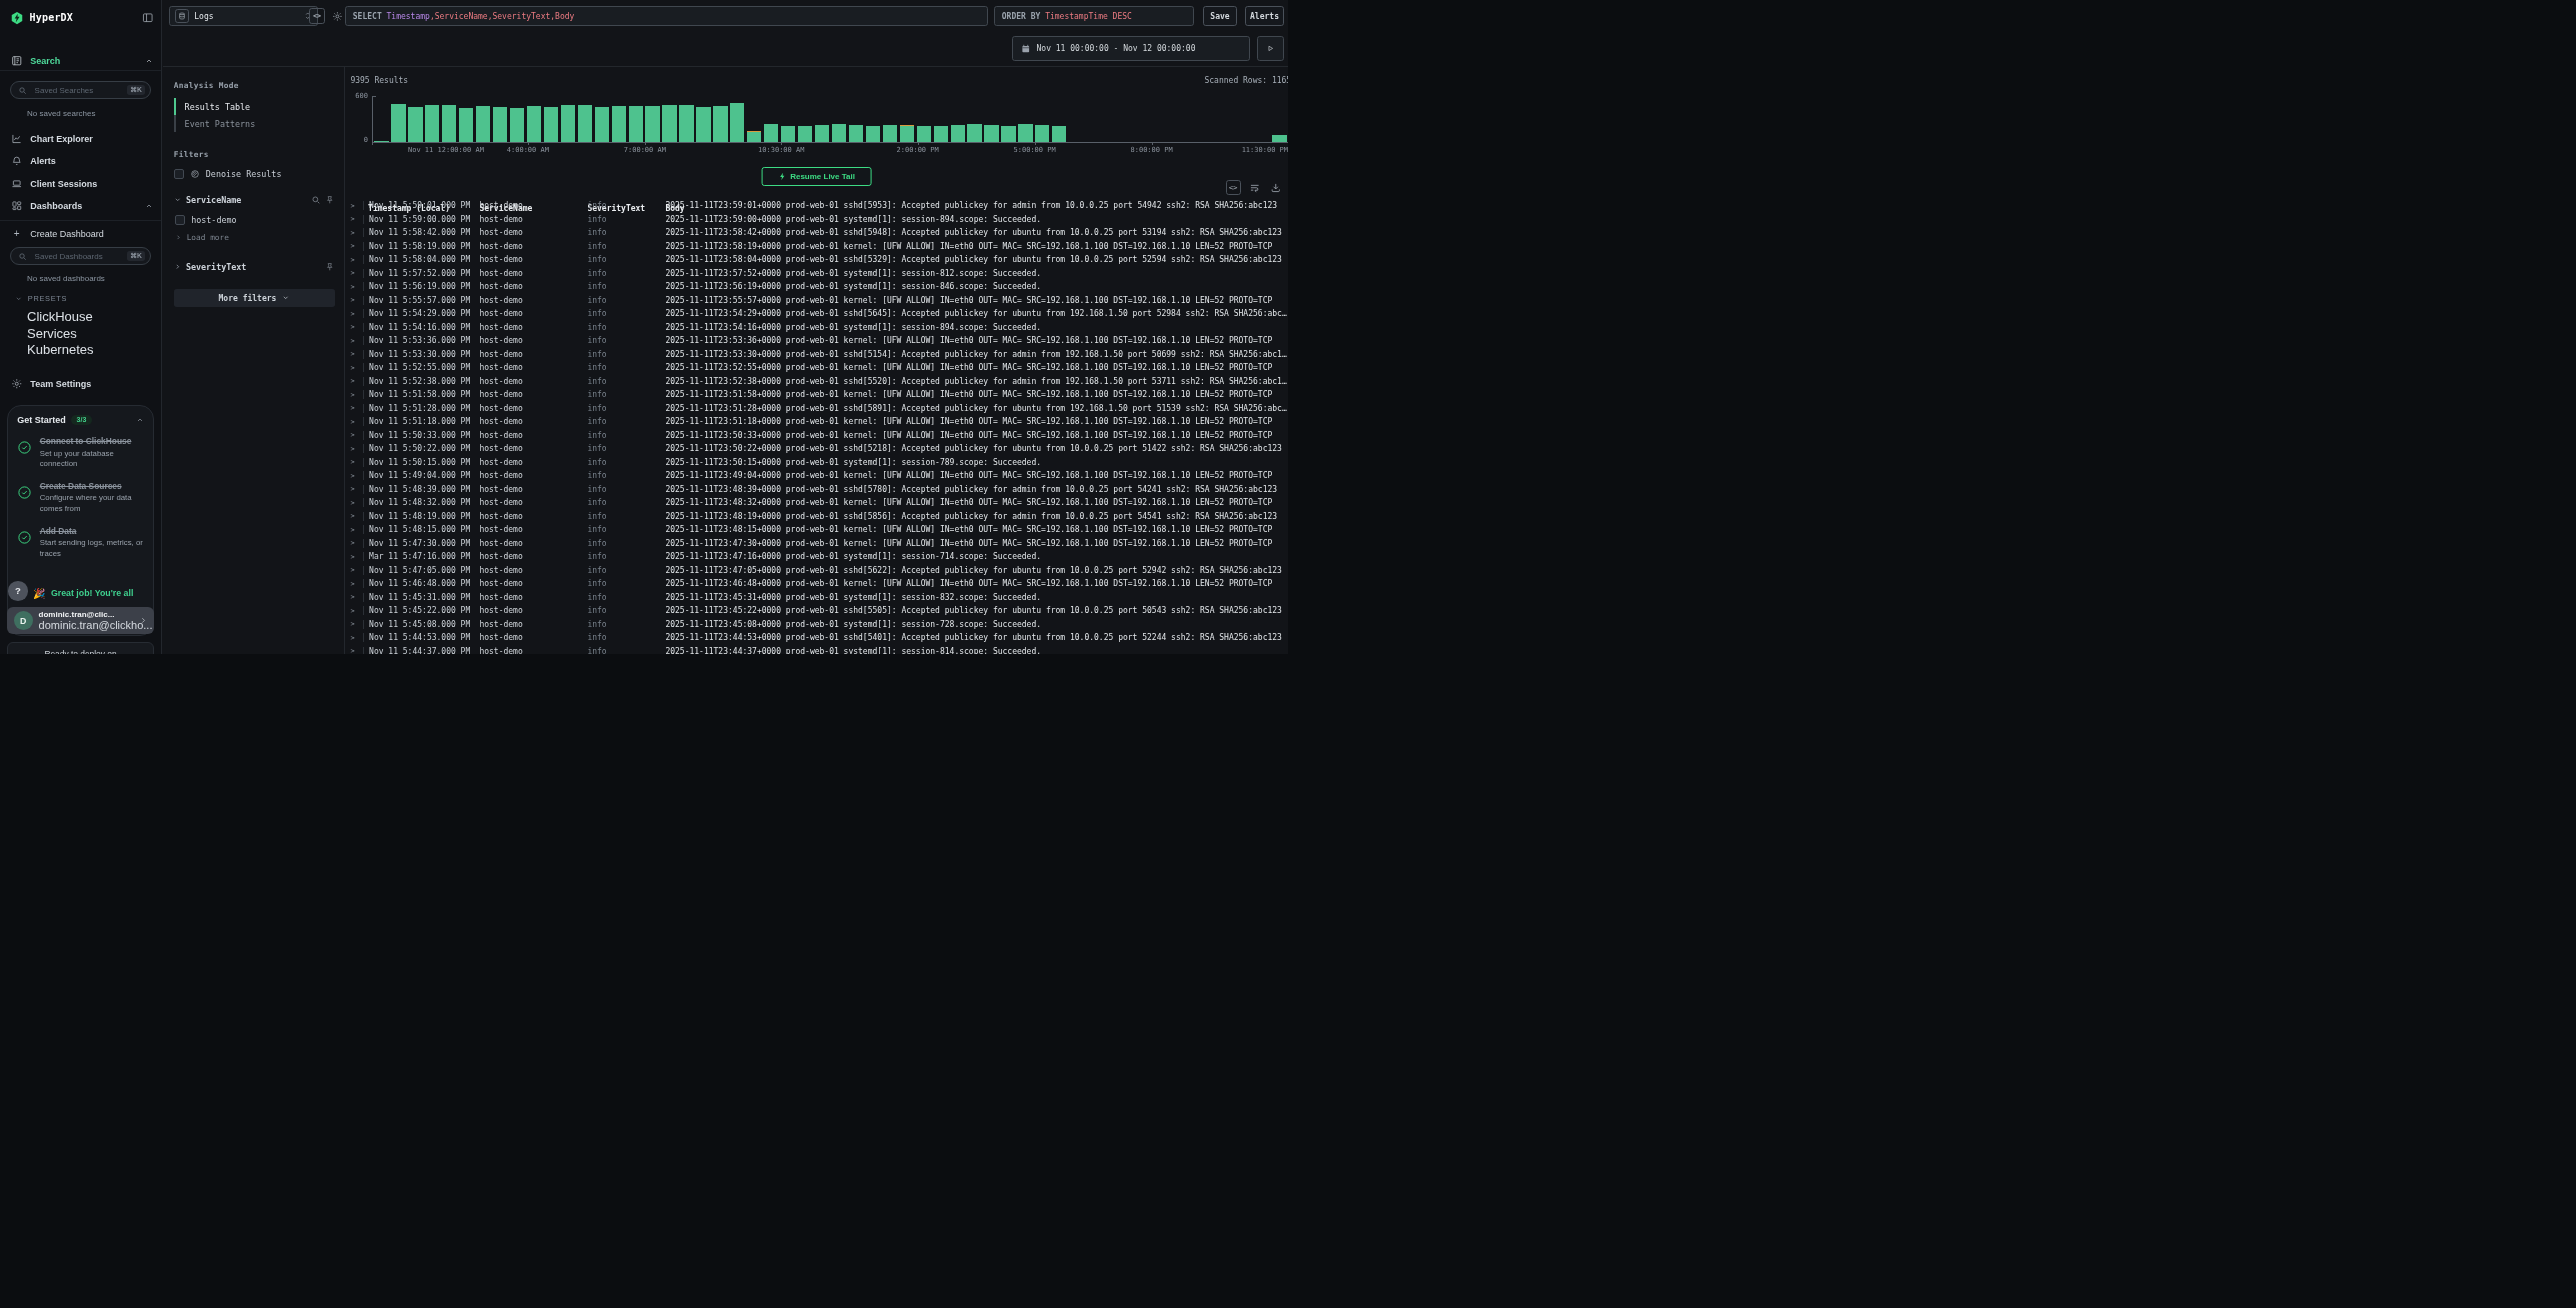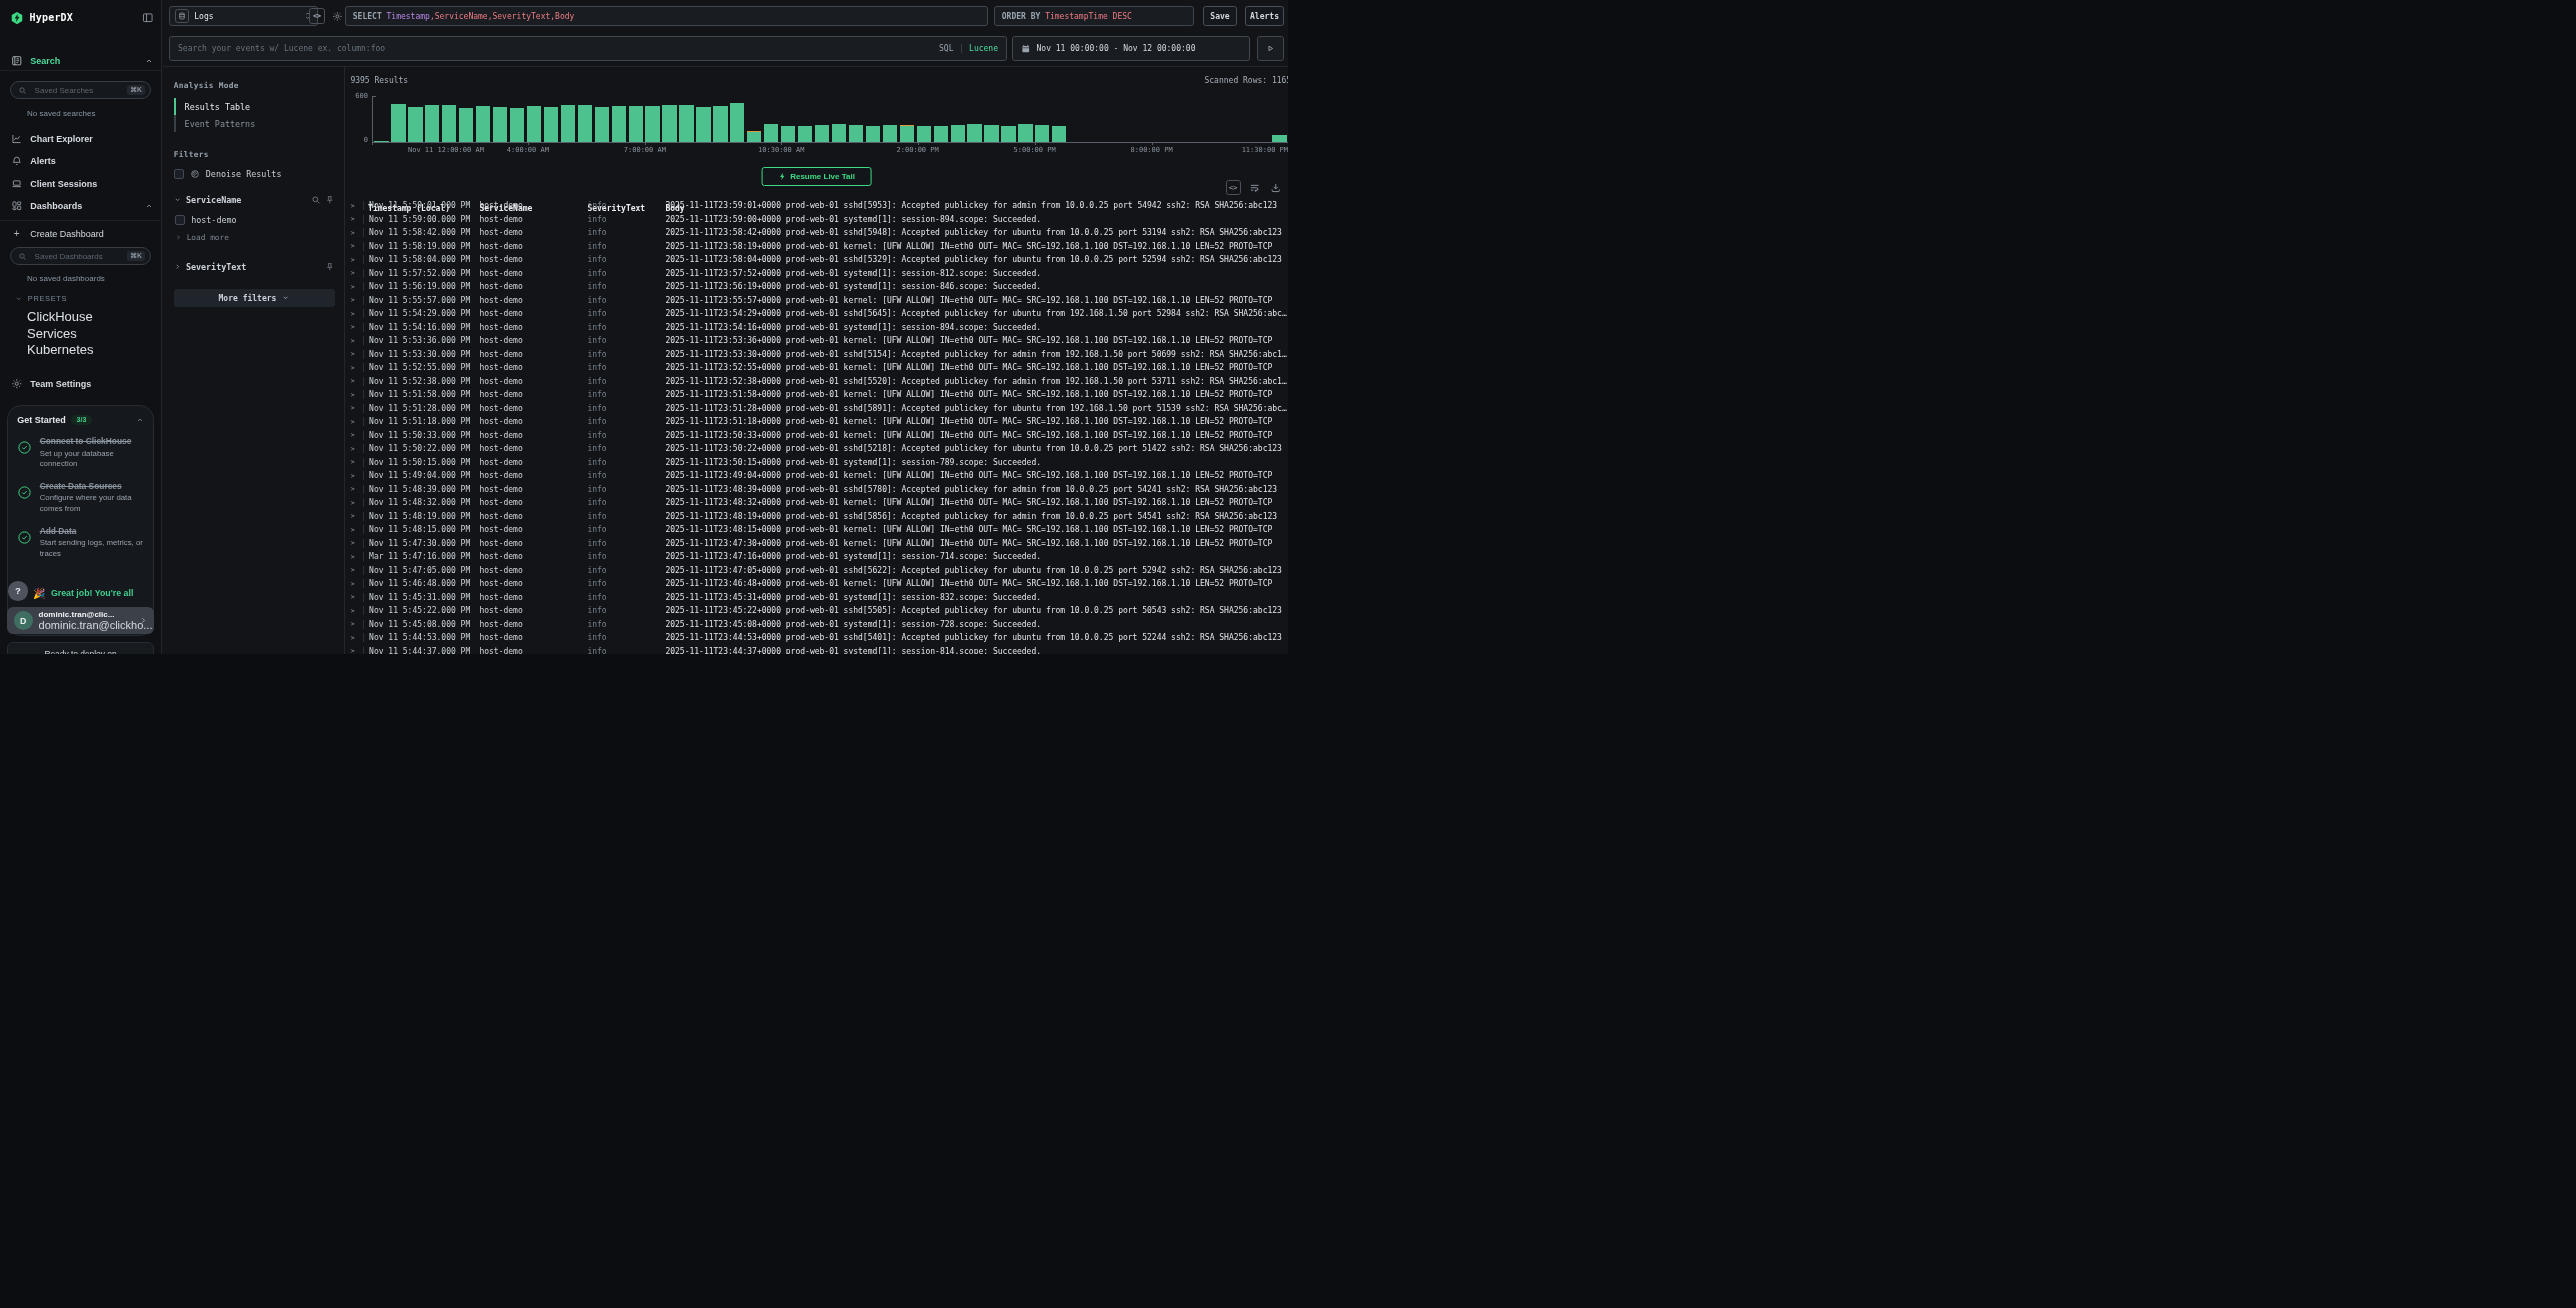--- a/index.html
+++ b/index.html
@@ -389,28 +389,20 @@
     <div class="box q-order">
       <span class="kw">ORDER BY </span>
         <span class="q-salmon">TimestampTime DESC</span>
     </div>
 
     <button class="tbtn" style="left:1040px;width:34px">Save</button>
     <button class="tbtn" style="left:1082px;width:39px">Alerts</button>
   </div>
 
   <div class="row2">
-    <div class="box search-input">
-      <span class="ph">Search your events w/ Lucene ex. column:foo</span>
-      <span class="langtog">
-        <span class="sql">SQL</span>
-        <span class="sep">|</span>
-        <span class="lucene">Lucene</span>
-      </span>
-    </div>
 
     <div class="box daterange">
       <span style="color:#9aa2ac">
         <svg width="9.5" height="9.5" viewBox="0 0 24 24" fill="currentColor">
             <path d="M7 2v3M17 2v3" stroke="currentColor" stroke-width="2"></path>
             <rect x="3.5" y="5" width="17" height="16" rx="2"></rect>
             <rect x="3.5" y="9" width="17" height="1.5" fill="#191d22"></rect>
           </svg>
       </span>
       <span>Nov 11 00:00:00 - Nov 12 00:00:00</span>

